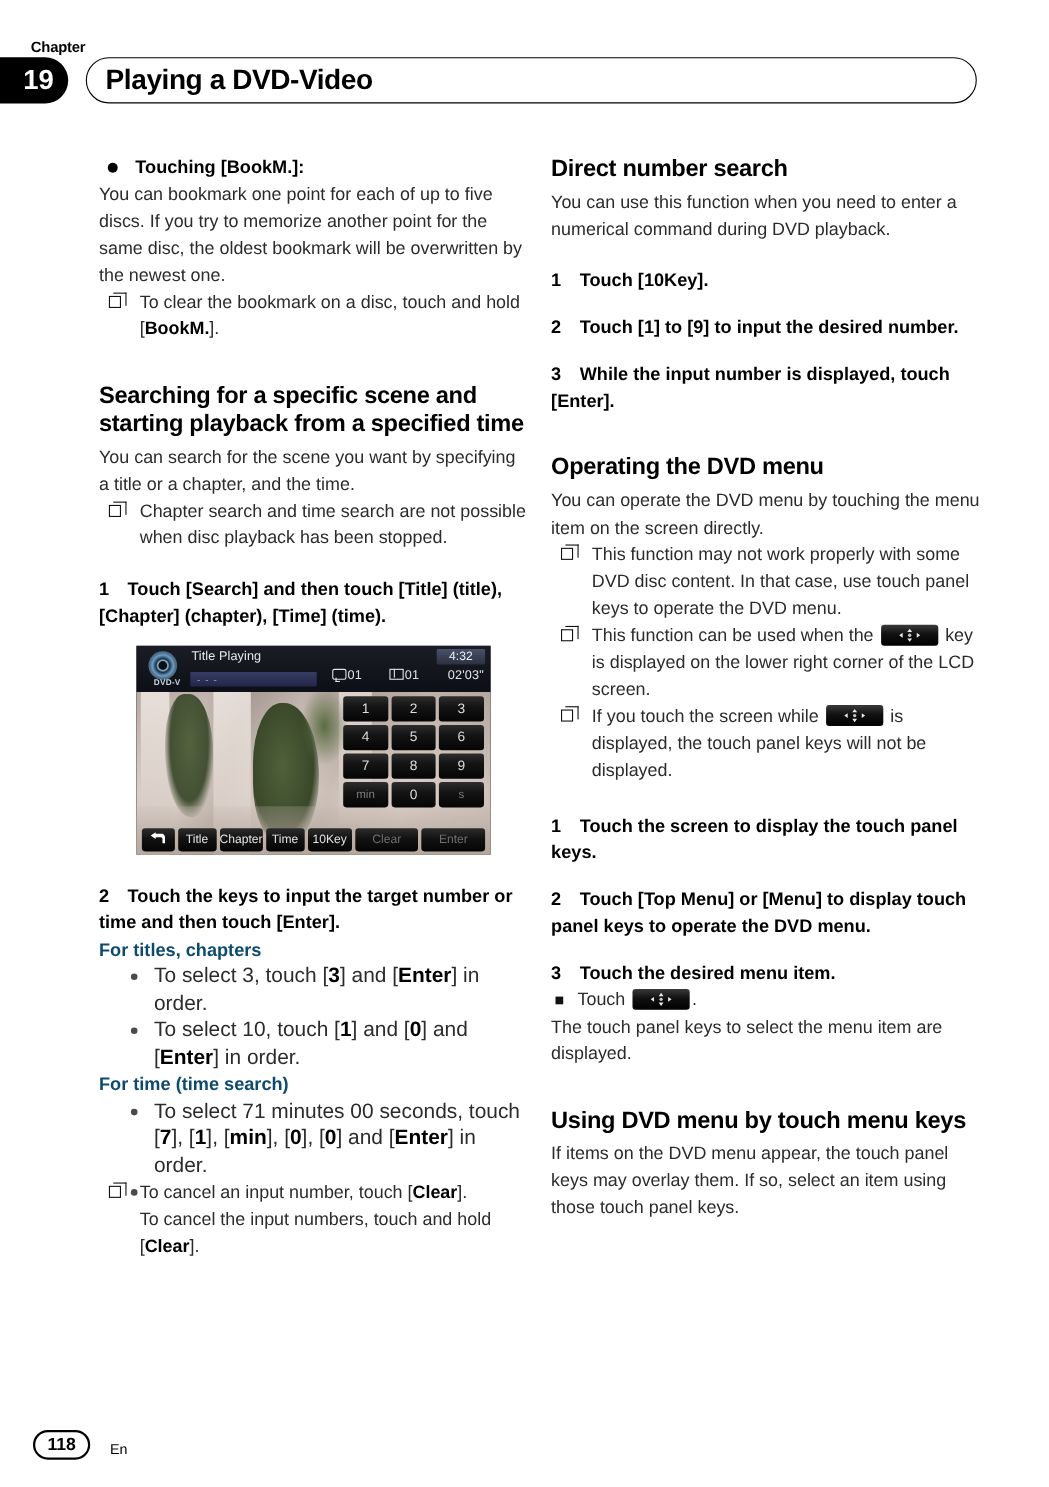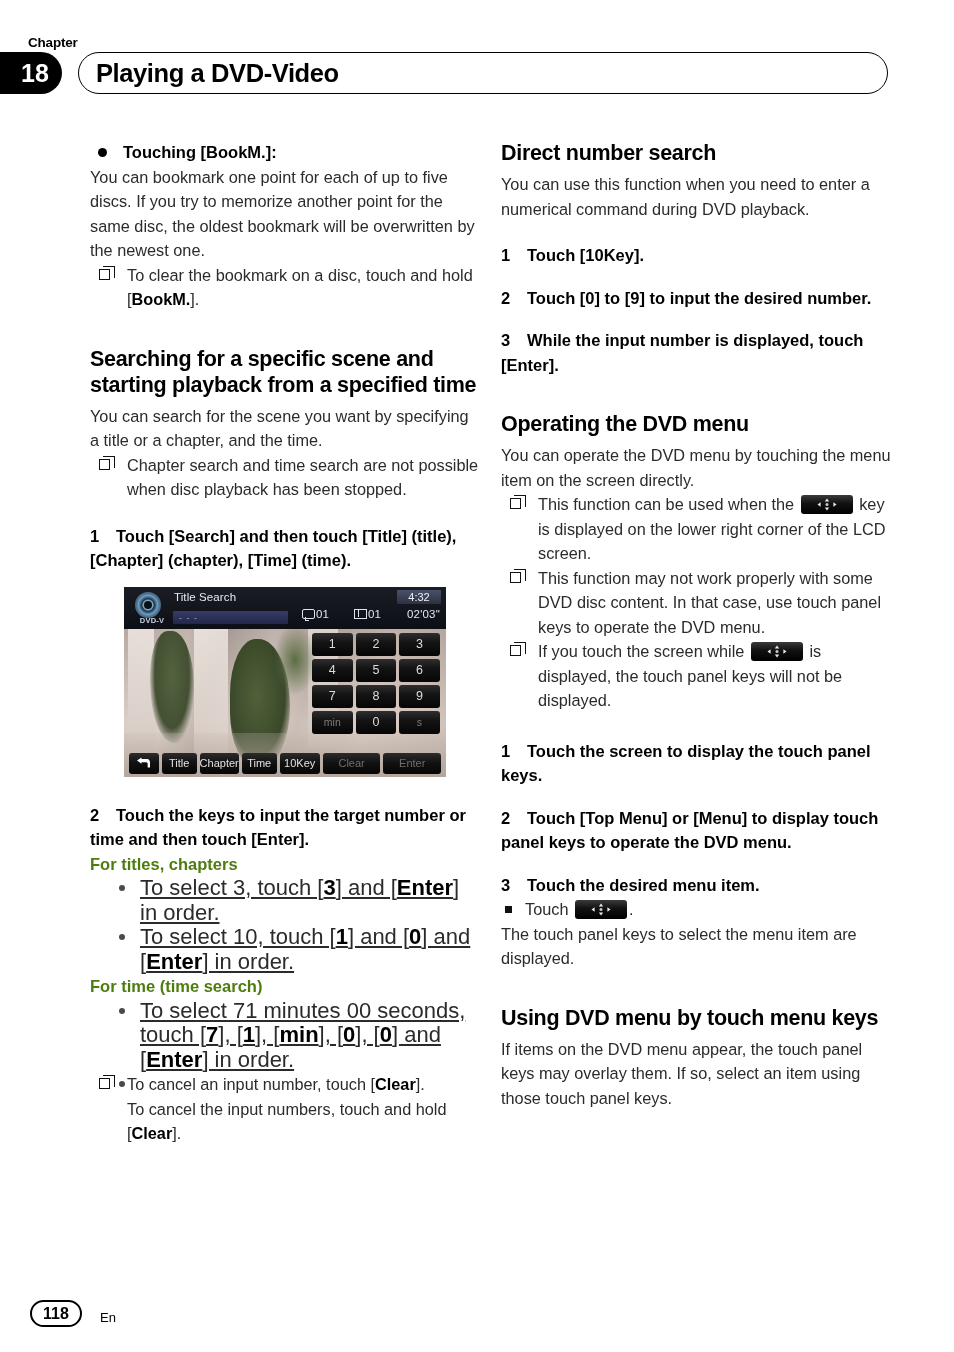--- a/index.html
+++ b/index.html
@@ -93,21 +93,21 @@
     font-size: 16.5px;
     font-weight: bold;
     line-height: 24.5px;
     color: #000;
   }
   .step .num { display: inline-block; min-width: 26px; }
   .subhead-bold {
     font-size: 16.5px;
     font-weight: bold;
     line-height: 24.5px;
-    color: #4d7c0f;
+    color: #0c4a6e;
   }
   b, strong { color: #000; font-weight: bold; }
 
   
   .dot-item {
     position: relative;
     padding-left: 33px;
     font-size: 16.5px;
     font-weight: bold;
     line-height: 24.5px;
@@ -144,24 +144,23 @@
     width: 11px; height: 11px;
     border-top: 1.6px solid #111;
     border-right: 1.6px solid #111;
   }
 
   
   .disc-item {
     position: relative;
     padding-left: 32px;
     margin-left: 18px;
-    font-size: 22px;
+    font-size: 19px;
     line-height: 24.5px;
     color: #2b2b2b;
-    text-decoration: underline;
   }
   .disc-item .d {
     position: absolute;
     left: 11px; top: 9px;
     width: 6px; height: 6px;
     border-radius: 50%;
     background: #4a4a4a;
   }
 
   
@@ -412,21 +411,21 @@
     font-weight: normal;
     margin-top: 8px;
   }
 </style>
 </head>
 <body>
 
 <div class="header">
   <div class="chapter-word">Chapter</div>
   <div class="chapter-badge">
-    <div class="chapter-num">18</div>
+    <div class="chapter-num">19</div>
   </div>
   <div class="title-pill"></div>
   <div class="title-text">Playing a DVD-Video</div>
 </div>
 
 <div class="col col-left">
 
   <div class="dot-item">
     <span class="dot"></span>
     <span>Touching [BookM.]:</span>
@@ -467,21 +466,21 @@
         <div class="foliage-c"></div>
       <div class="rocks"></div>
     </div>
 
     <div class="shot-topbar">
       <div class="disc-icon">
         <div class="disc-circle"></div>
         <div class="disc-hole"></div>
         <div class="disc-label">DVD-V</div>
       </div>
-      <div class="shot-title">Title Search</div>
+      <div class="shot-title">Title Playing</div>
       <div class="shot-subbar">
         <span class="dots">- - -</span>
       </div>
       <div class="meta-title">
         <span class="meta-ico t"></span><span>01</span>
       </div>
       <div class="meta-chapter">
         <span class="meta-ico c"></span><span>01</span>
       </div>
       <div class="shot-clock">4:32</div>
@@ -567,56 +566,56 @@
   <div class="sp6"></div>
   <p class="body-text">You can use this function when you need to enter a numerical command during DVD playback.</p>
 
   <div class="sp22"></div>
   <p class="step">
     <span class="num">1</span><span>Touch [10Key].</span>
   </p>
 
   <div class="sp18"></div>
   <p class="step">
-    <span class="num">2</span><span>Touch [0] to [9] to input the desired number.</span>
+    <span class="num">2</span><span>Touch [1] to [9] to input the desired number.</span>
   </p>
 
   <div class="sp18"></div>
   <p class="step">
     <span class="num">3</span><span>While the input number is displayed, touch [Enter].</span>
   </p>
 
   <div class="sp34"></div>
 
   <h2 class="section-head">Operating the DVD menu</h2>
   <div class="sp6"></div>
   <p class="body-text">You can operate the DVD menu by touching the menu item on the screen directly.</p>
+
+  <div class="note-item">
+    <span class="sq"></span>
+    <span>This function may not work properly with some DVD disc content. In that case, use touch panel keys to operate the DVD menu.</span>
+  </div>
 
   <div class="note-item">
     <span class="sq"></span>
     <span>This function can be used when the</span>
     <span class="dpad-key">
       <svg width="20" height="13" viewBox="0 0 20 13" aria-hidden="true">
         <polygon points="10,0.5 12.2,3.6 7.8,3.6" fill="#e9e9e9"></polygon>
         <polygon points="10,12.5 12.2,9.4 7.8,9.4" fill="#e9e9e9"></polygon>
         <polygon points="0.5,6.5 3.6,4.3 3.6,8.7" fill="#e9e9e9"></polygon>
         <polygon points="19.5,6.5 16.4,4.3 16.4,8.7" fill="#e9e9e9"></polygon>
         <circle cx="10" cy="6.5" r="1.5" fill="#c9c9c9"></circle>
       </svg>
     </span>
     <span>key is displayed on the lower right corner of the LCD screen.</span>
   </div>
 
   <div class="note-item">
     <span class="sq"></span>
-    <span>This function may not work properly with some DVD disc content. In that case, use touch panel keys to operate the DVD menu.</span>
-  </div>
-
-  <div class="note-item">
-    <span class="sq"></span>
     <span>If you touch the screen while</span>
     <span class="dpad-key">
       <svg width="20" height="13" viewBox="0 0 20 13" aria-hidden="true">
         <polygon points="10,0.5 12.2,3.6 7.8,3.6" fill="#e9e9e9"></polygon>
         <polygon points="10,12.5 12.2,9.4 7.8,9.4" fill="#e9e9e9"></polygon>
         <polygon points="0.5,6.5 3.6,4.3 3.6,8.7" fill="#e9e9e9"></polygon>
         <polygon points="19.5,6.5 16.4,4.3 16.4,8.7" fill="#e9e9e9"></polygon>
         <circle cx="10" cy="6.5" r="1.5" fill="#c9c9c9"></circle>
       </svg>
     </span>

